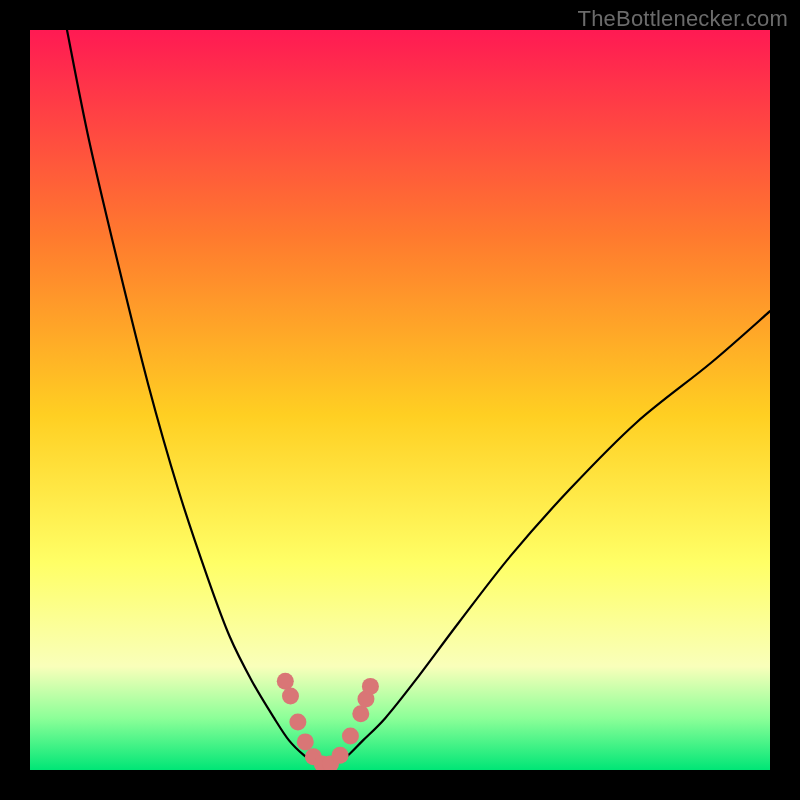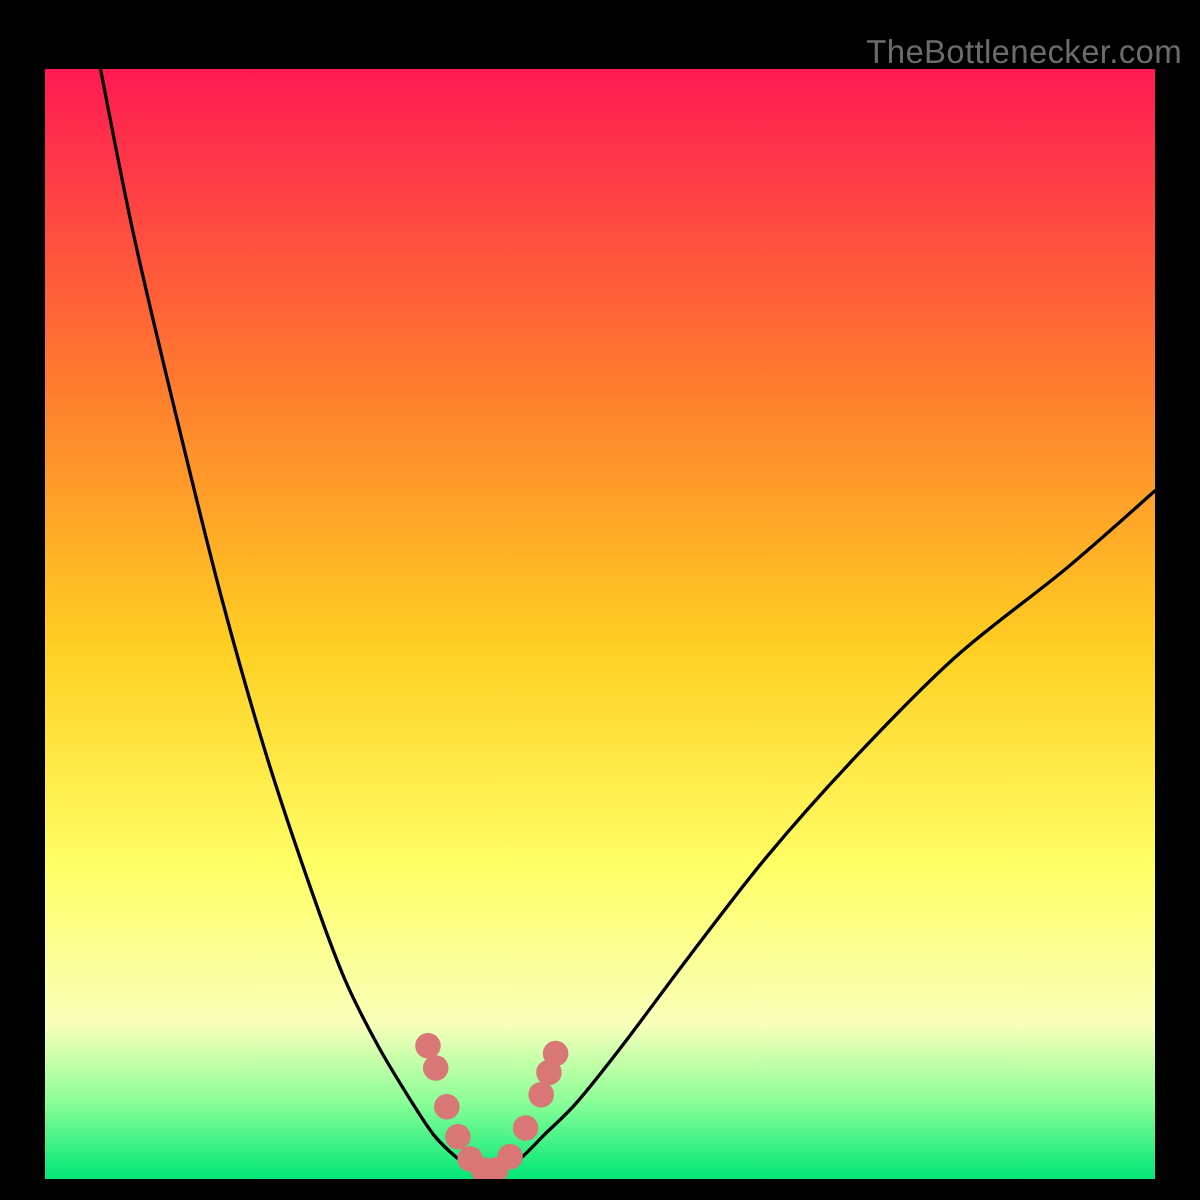--- a/index.html
+++ b/index.html
@@ -9,21 +9,20 @@
     height: 800px;
     background: #000;
     overflow: hidden;
     font-family: Arial, Helvetica, sans-serif;
   }
   .outer {
     width: 800px;
     height: 628px;
     background: #000;
     position: relative;
-    margin-top: 16px;
   }
   .watermark {
     position: absolute;
     top: 6px;
     right: 12px;
     color: #6b6b6b;
     font-size: 22px;
     font-weight: 500;
     letter-spacing: 0.2px;
     z-index: 30;

